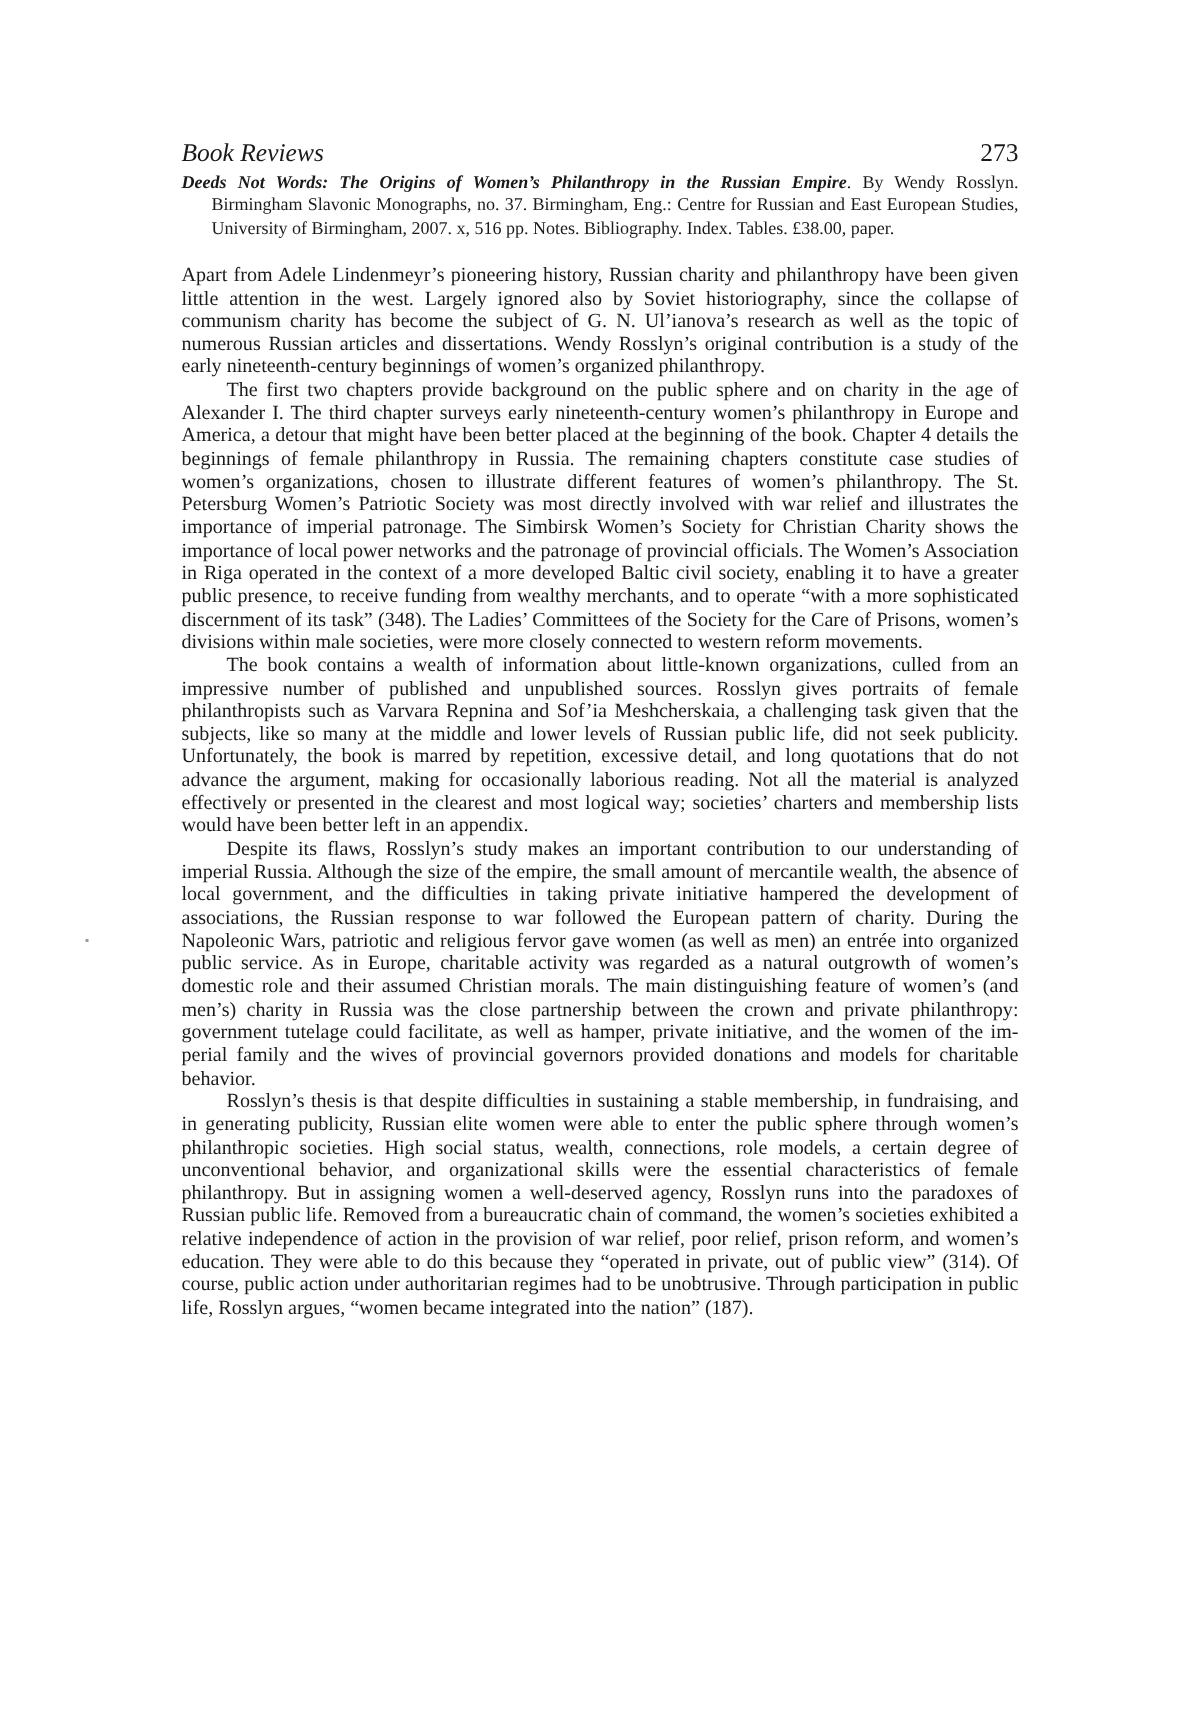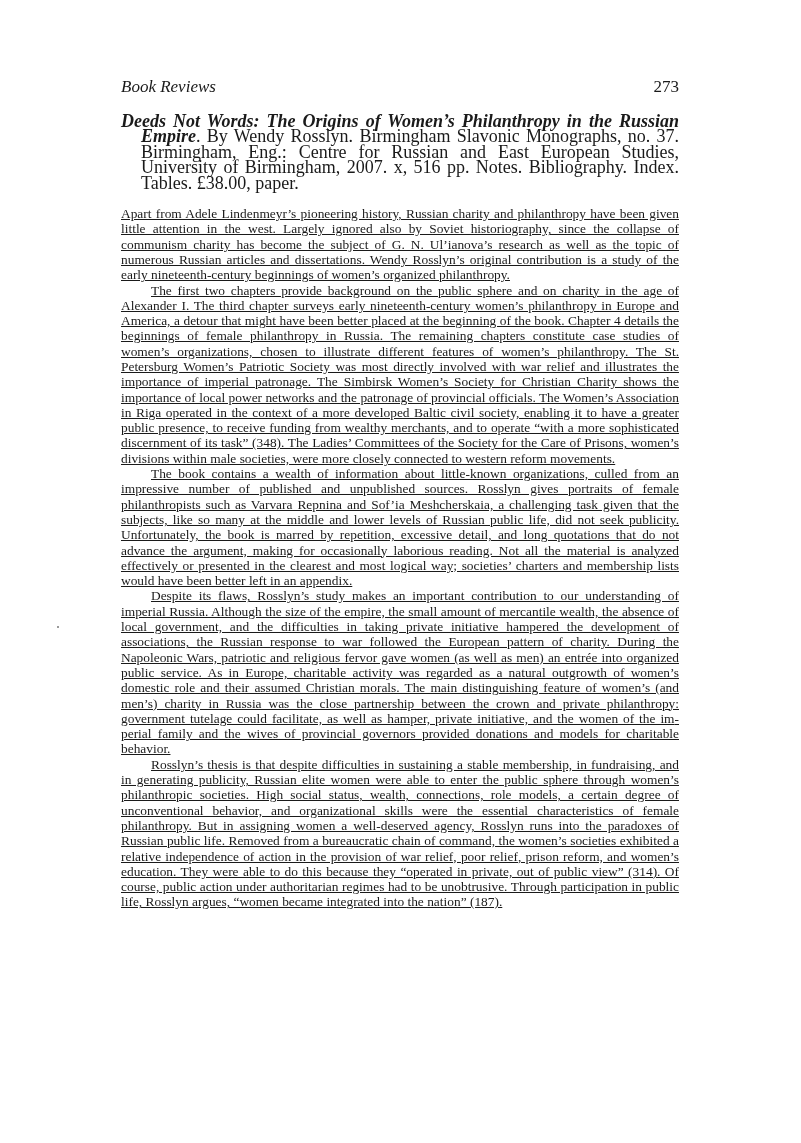--- a/index.html
+++ b/index.html
@@ -24,43 +24,43 @@
     .running-head {
       display: flex;
       justify-content: space-between;
       align-items: baseline;
       font-size: 17px;
       line-height: 22px;
       height: 22px;
     }
     .running-title {
       font-style: italic;
+      margin-top: 15px;
     }
     .review-header {
       margin-top: 16px;
-      font-size: 18px;
+      font-size: 12px;
       line-height: 15.4px;
       padding-left: 20px;
       text-indent: -20px;
       text-align: justify;
     }
     .book-title {
       font-style: italic;
       font-weight: bold;
     }
     .body-text {
       margin-top: 15px;
       font-size: 13.4px;
       line-height: 15.3px;
     }
     .para {
       margin: 0;
       text-align: justify;
       hyphens: manual;
-      text-decoration: underline;
     }
     .para.indent {
       text-indent: 30px;
     }
     .margin-mark {
       position: absolute;
       left: 57px;
       top: 626px;
       width: 2px;
       height: 2px;

